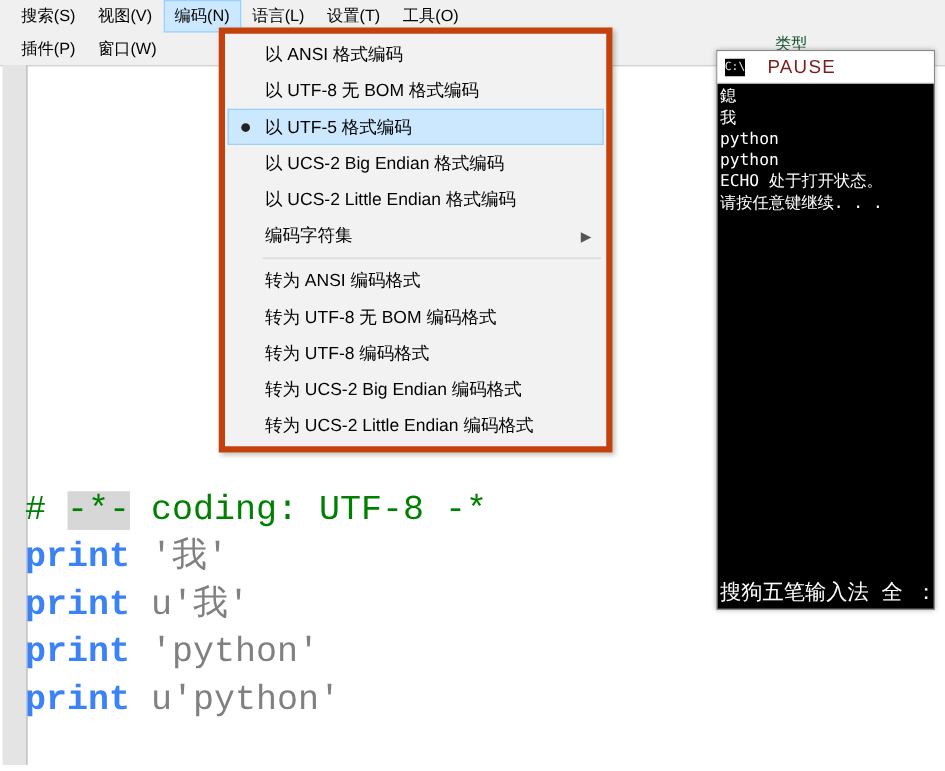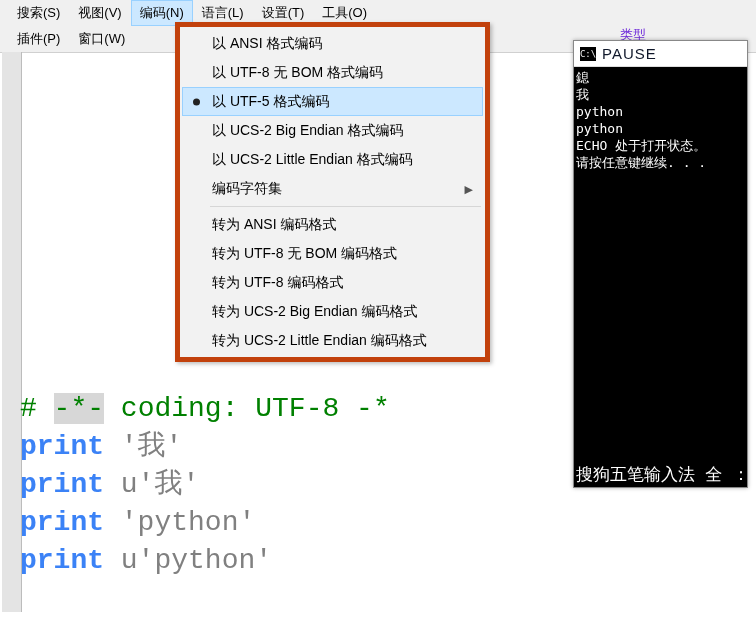--- a/index.html
+++ b/index.html
@@ -121,21 +121,21 @@
     gap: 6px;
   }
   .term-title .icon {
     width: 16px; height: 14px;
     background: #000;
     color: #eee;
     font-size: 9px;
     display:flex; align-items:center; justify-content:center;
     font-family: Consolas, monospace;
   }
-  .term-title .ttext { color: #0f172a; font-size: 15px; letter-spacing: 1px; }
+  .term-title .ttext { color: #7f1d1d; font-size: 15px; letter-spacing: 1px; margin-left: 12px; }
   .term-body {
     background: #000;
     color: #fff;
     font-family: "SimSun", Consolas, monospace;
     font-size: 13px;
     line-height: 17px;
     padding: 2px 2px;
     min-height: 420px;
     white-space: pre;
   }
@@ -146,21 +146,21 @@
     right: 2px;
     color: #fff;
     font-size: 17px;
   }
   
   .cut-text {
     position: absolute;
     right: 110px;
     top: 26px;
     font-size: 13px;
-    color: #6d28d9;
+    color: #14532d;
     text-decoration: underline;
   }
 </style>
 </head>
 <body>
 
 <div class="menubar">
   <div class="menubar-row">
     <div class="menu-item">搜索(S)</div>
     <div class="menu-item">视图(V)</div>

